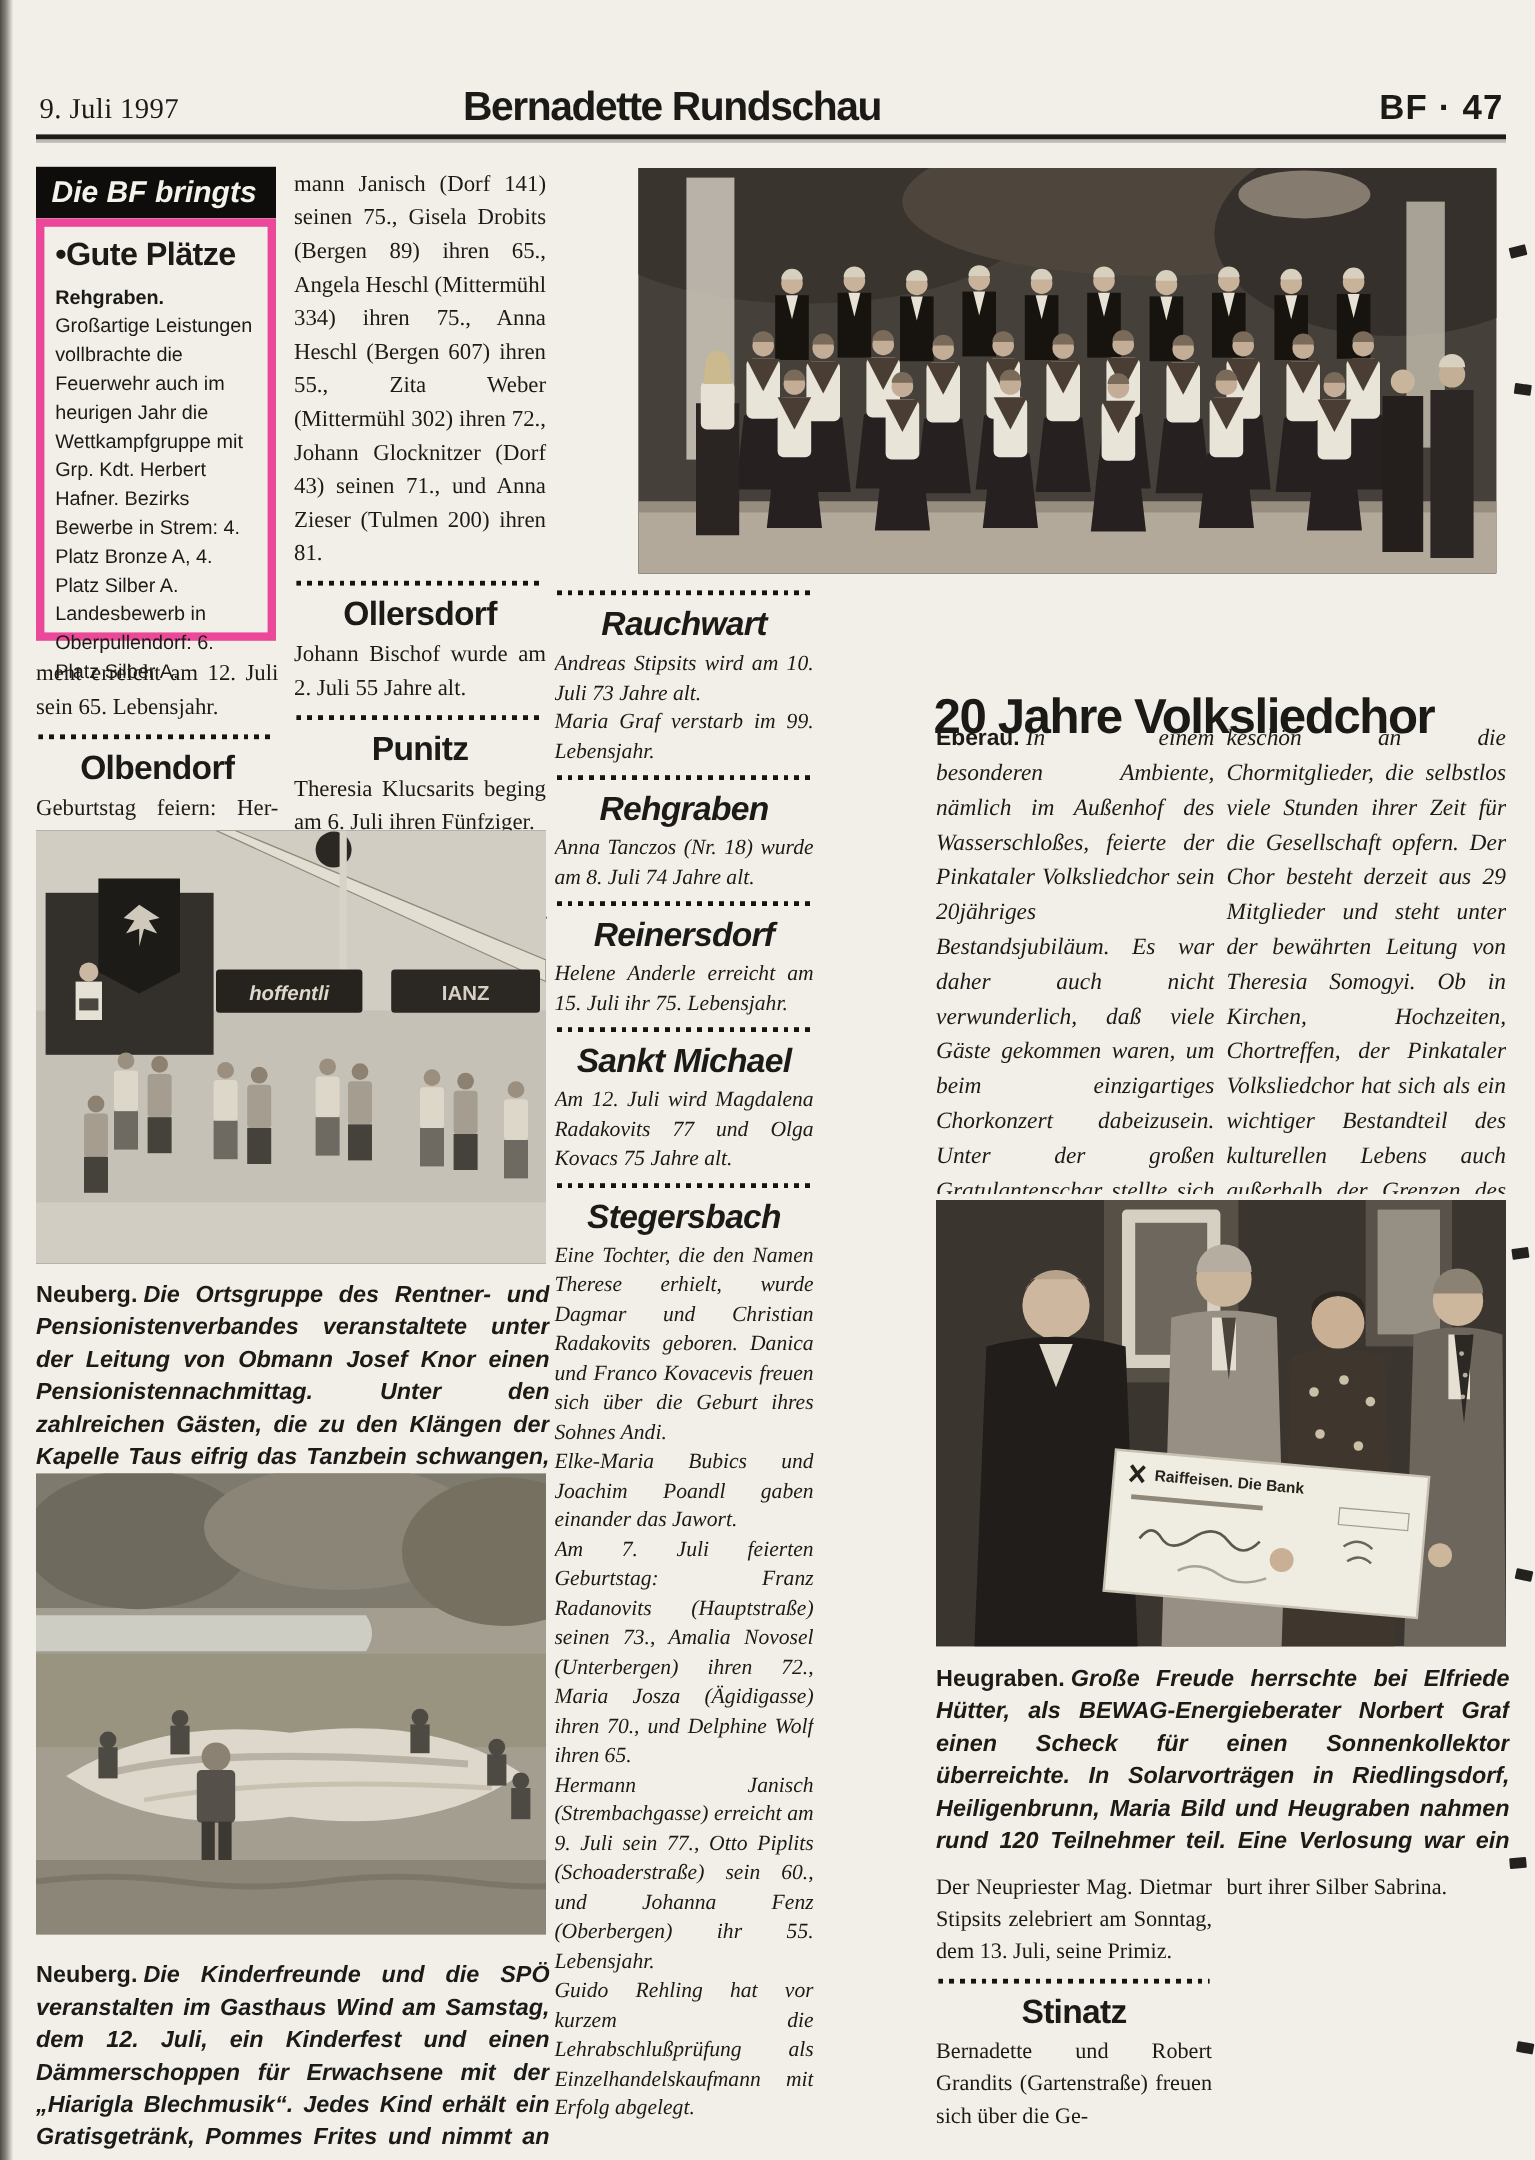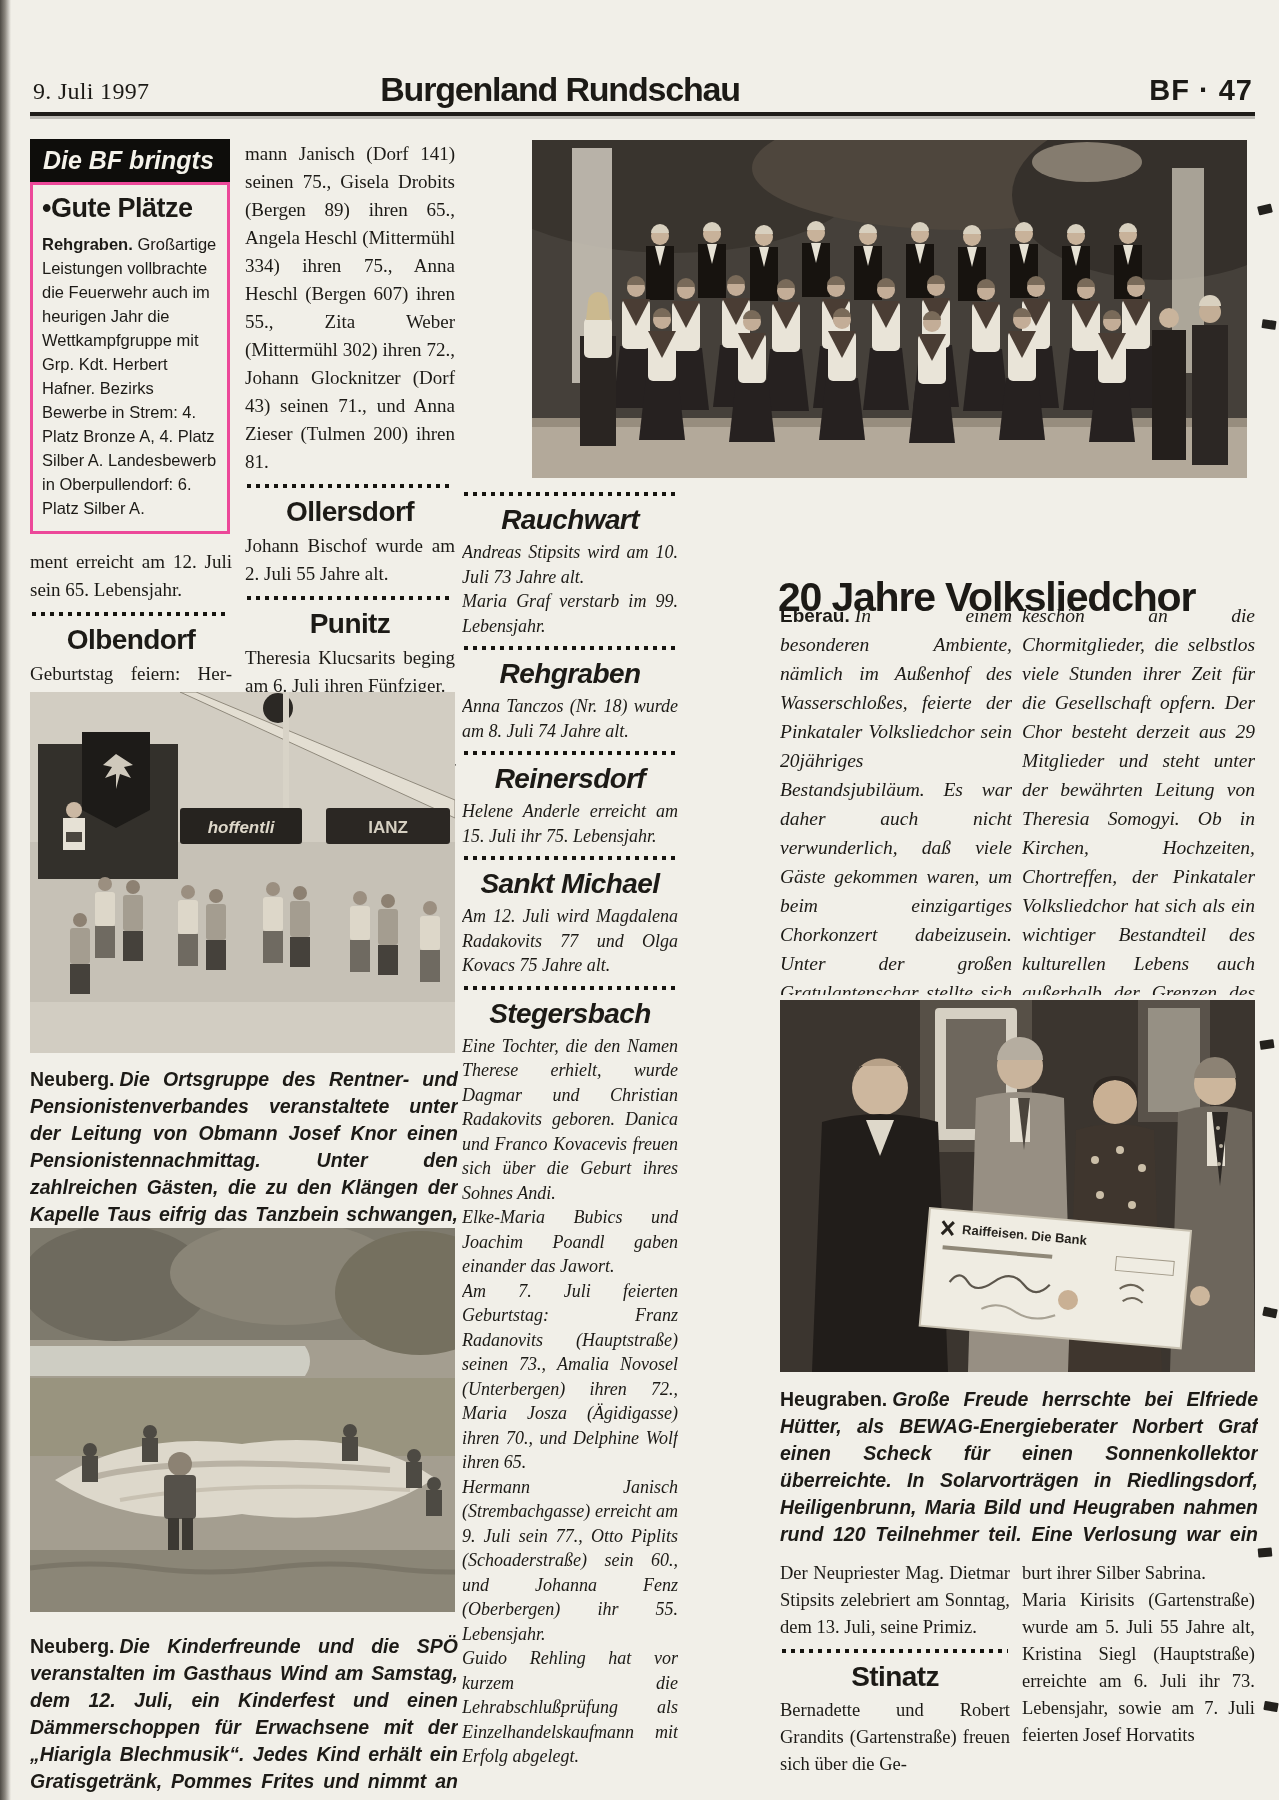--- a/index.html
+++ b/index.html
@@ -22,21 +22,21 @@
     font-weight:bold;font-size:34px;letter-spacing:-1.2px;white-space:nowrap;}
   .pagelabel{right:26px;top:74px;font-family:"Liberation Sans",sans-serif;
     font-weight:bold;font-size:29px;letter-spacing:1px;}
   .rule{left:30px;top:112px;width:1225px;height:4px;background:#1e1c18;
     box-shadow:0 3px 0 rgba(30,28,24,.25);}
   
   .bf-banner{left:30px;top:139px;width:200px;height:43px;background:#0e0d0b;
     color:#f4f2ea;font-family:"Liberation Sans",sans-serif;font-style:italic;
     font-weight:bold;font-size:25px;line-height:43px;padding-left:13px;
     box-sizing:border-box;}
-  .bf-box{left:30px;top:182px;width:200px;height:352px;border:3px solid #ec4899;
+  .bf-box{left:30px;top:182px;width:200px;height:352px;border:7px solid #ec4899;
     box-sizing:border-box;padding:6px 9px;background:#f1efe8;
     font-family:"Liberation Sans","DejaVu Sans",sans-serif;}
   .bf-head{font-size:27px;font-weight:bold;letter-spacing:-.5px;margin:2px 0 8px;}
   .bf-body{font-size:16.5px;line-height:24px;margin:0;text-align:left;}
   .bf-body .lead{font-weight:bold;}
   
   p{margin:0;text-align:justify;}
   .dots{height:4px;margin:8px 2px 7px;
     background-image:repeating-linear-gradient(90deg,#16140f 0 4px,rgba(0,0,0,0) 4px 9px);}
   .town{font-family:"Liberation Sans",sans-serif;font-weight:bold;font-size:28px;
@@ -75,21 +75,21 @@
 
   <div class="abs gutter"></div>
   <div class="abs mark" style="left:1258px;top:205px;transform:rotate(-14deg)"></div>
   <div class="abs mark" style="left:1262px;top:320px;transform:rotate(8deg)"></div>
   <div class="abs mark" style="left:1260px;top:1040px;transform:rotate(-8deg)"></div>
   <div class="abs mark" style="left:1263px;top:1308px;transform:rotate(12deg)"></div>
   <div class="abs mark" style="left:1258px;top:1548px;transform:rotate(-5deg)"></div>
   <div class="abs mark" style="left:1264px;top:1702px;transform:rotate(10deg)"></div>
 
   <div class="abs date">9. Juli 1997</div>
-  <div class="abs masthead">Burgenland Rundschau</div>
+  <div class="abs masthead">Bernadette Rundschau</div>
   <div class="abs pagelabel">BF · 47</div>
   <div class="abs rule"></div>
 
   <div class="abs bf-banner">Die BF bringts ...</div>
   <div class="abs bf-box">
     <div class="bf-head">•Gute Plätze</div>
     <p class="bf-body"><span class="lead">Rehgraben.</span> <span>Großartige Leistungen vollbrachte die Feuerwehr auch im heurigen Jahr die Wettkampfgruppe mit Grp. Kdt. Herbert Hafner. Bezirks Bewerbe in Strem: 4. Platz Bronze A, 4. Platz Silber A. Landesbewerb in Oberpullendorf: 6. Platz Silber A.</span></p>
   </div>
 
   <div class="abs col1c">
@@ -365,16 +365,15 @@
   </div>
 
   <div class="abs botcol b1">
     <p>Der Neupriester Mag. Dietmar Stipsits zelebriert am Sonntag, dem 13. Juli, seine Primiz.</p>
     <div class="dots"></div>
     <h3 class="town">Stinatz</h3>
     <p>Bernadette und Robert Grandits (Gartenstraße) freuen sich über die Ge-</p>
   </div>
   <div class="abs botcol b2">
     <p>burt ihrer Silber Sabrina.</p>
-    <p>Maria Kirisits (Gartenstraße) wurde am 5. Juli 55 Jahre alt, Kristina Siegl (Hauptstraße) erreichte am 6. Juli ihr 73. Lebensjahr, sowie am 7. Juli feierten Josef Horvatits</p>
   </div>
 
 </div>
 
 </body></html>

